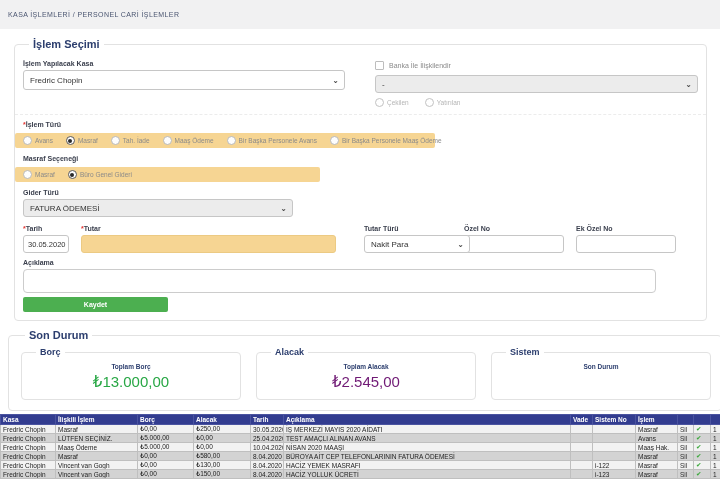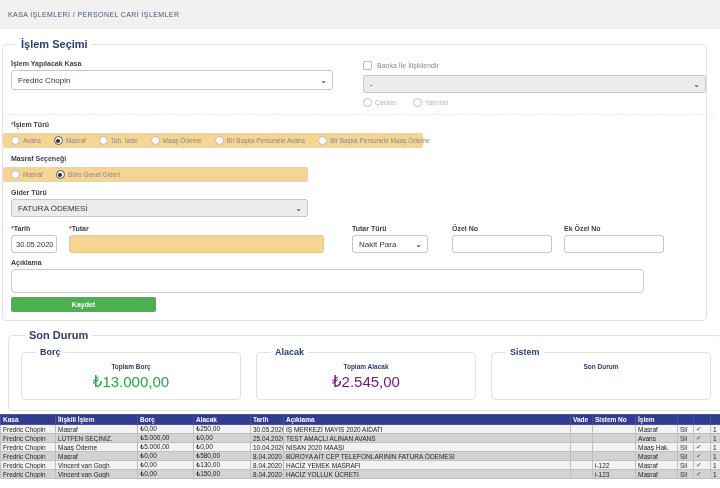--- a/index.html
+++ b/index.html
@@ -4,21 +4,21 @@
 <style>
   * { margin:0; padding:0; box-sizing:border-box; }
   html,body { width:720px; height:488px; overflow:hidden; background:#fff;
     font-family:"Liberation Sans","DejaVu Sans",sans-serif; }
   .topbar { height:29px; background:#f1f1f2; display:flex; align-items:center; }
   .breadcrumb { font-size:7px; color:#4a5570; letter-spacing:.4px; padding-left:8px; font-weight:500; }
 
   fieldset { border:1px solid #e2e2e2; border-radius:4px; }
   legend { font-size:11px; font-weight:bold; color:#2c3e6e; padding:0 4px; margin-left:6px; }
 
-  .main-fieldset { margin:9px 13px 0 2px; padding:4px 0 8px 8px; }
+  .main-fieldset { margin:9px 13px 0 14px; padding:4px 8px 8px 8px; }
 
   .row-top { display:flex; }
   .col-left { width:322px; }
   .col-right { margin-left:30px; flex:1; }
   .field-label { font-size:7px; font-weight:bold; color:#3a3f4d; margin:6px 0 3px 0; display:block; }
   .req { color:#e53935; }
 
   .select { position:relative; border:1px solid #c6c6c6; border-radius:3px; background:#fff;
     height:20px; display:flex; align-items:center; font-size:8px; color:#333; padding:0 16px 0 6px; }
   .select .chev { position:absolute; right:5px; top:50%; transform:translateY(-50%);
@@ -147,41 +147,41 @@
         <span class="radio-circle"></span>
         <span class="radio-label">Masraf</span>
       </span>
       <span class="radio-item selected">
         <span class="radio-circle"></span>
         <span class="radio-label">Büro Genel Gideri</span>
       </span>
     </div>
 
   <span class="field-label">Gider Türü</span>
-  <div class="select gray small" style="width:297px;align-items:center;">
+  <div class="select gray small" style="width:270px;align-items:center;">
     <span>FATURA ÖDEMESİ</span>
     <span class="chev">⌄</span>
   </div>
 
   <div class="inline-fields">
     <div style="width:46px;">
       <span class="field-label"><span class="req">*</span><span>Tarih</span></span>
       <div class="input" style="width:46px;">
         <span>30.05.2020</span>
       </div>
     </div>
     <div style="margin-left:12px; width:255px;">
       <span class="field-label"><span class="req">*</span><span>Tutar</span></span>
       <div class="input tan" style="width:255px;">
         <span></span>
       </div>
     </div>
     <div style="margin-left:28px; width:90px;">
       <span class="field-label">Tutar Türü</span>
-      <div class="select small" style="width:76px;">
+      <div class="select small" style="width:106px;">
         <span>Nakit Para</span>
         <span class="chev">⌄</span>
       </div>
     </div>
     <div style="margin-left:10px; width:100px;">
       <span class="field-label">Özel No</span>
       <div class="input" style="width:100px;">
         <span></span>
       </div>
     </div>

